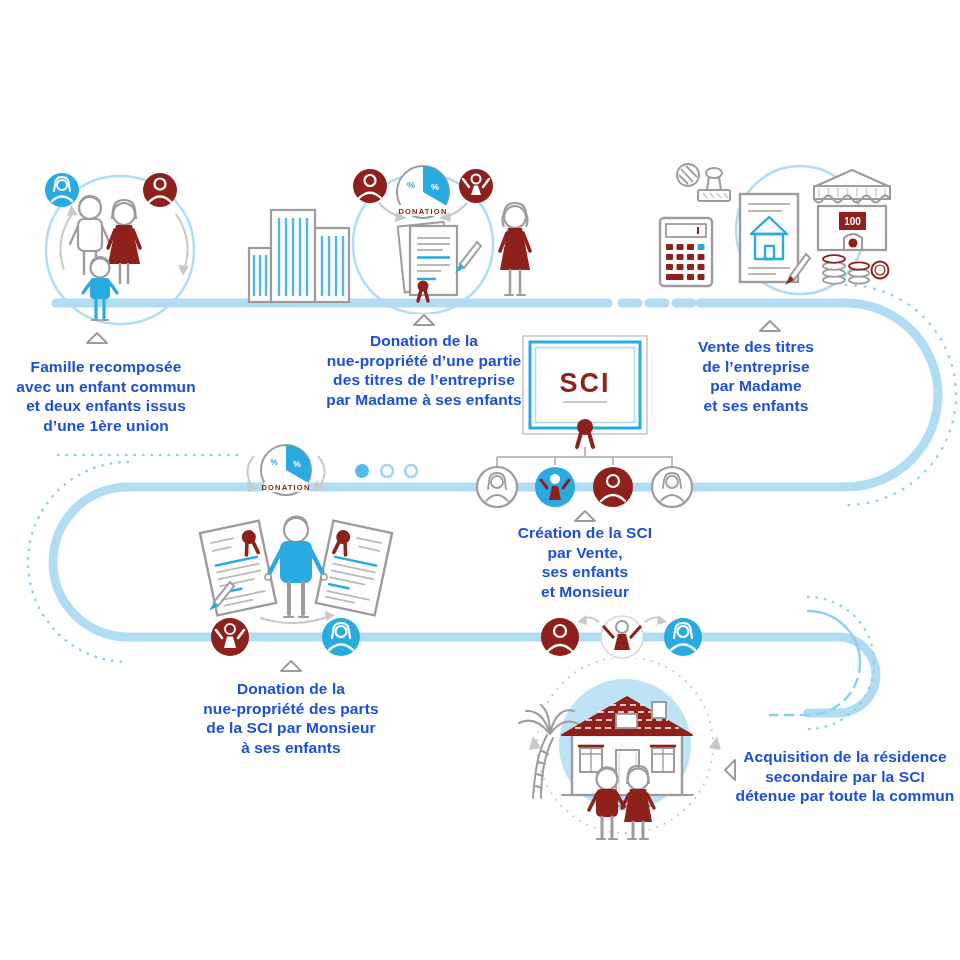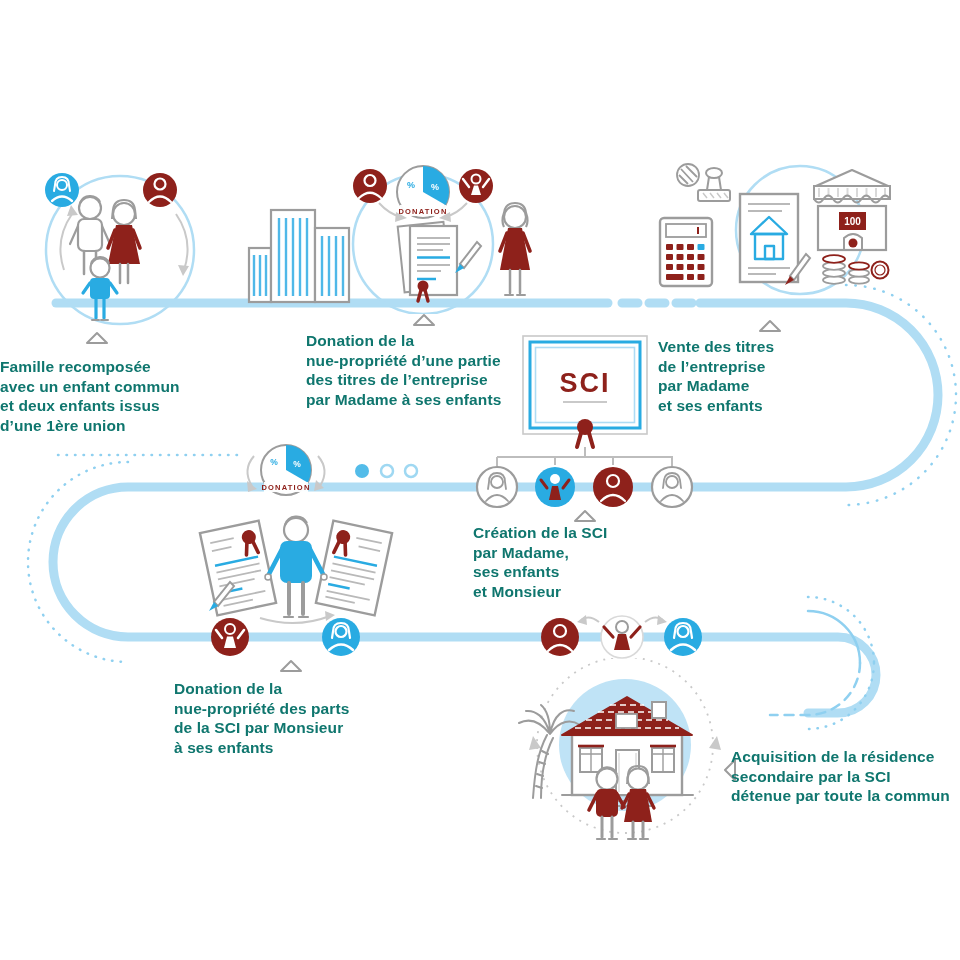--- a/index.html
+++ b/index.html
@@ -1,22 +1,22 @@
 <!DOCTYPE html>
 <html><head>
 <meta charset="utf-8">
 <style>
   *{margin:0;padding:0;box-sizing:border-box}
   html,body{background:#fff}
   body{font-family:"Liberation Sans",sans-serif}
   #canvas{position:relative;width:960px;height:960px;background:#fff;overflow:hidden}
   .abs{position:absolute}
   .step-label{
-    font-weight:700;font-size:15.5px;line-height:1.27;color:#0f766e;
-    white-space:pre-line;letter-spacing:.1px;
+    font-weight:700;font-size:15.5px;line-height:1.27;color:#1d4ed8;
+    text-align:center;white-space:pre-line;letter-spacing:.1px;
     font-family:"Liberation Sans",sans-serif;
   }
   svg text{font-family:"Liberation Sans",sans-serif}
 </style>
 </head>
 <body>
 
 <div id="canvas">
 
   <svg class="abs" style="left:0;top:0" width="960" height="960" viewBox="0 0 960 960">
@@ -430,26 +430,26 @@
     </svg>
 
   <div class="abs step-label" style="left:0px;top:357px;width:212px">Famille recomposée
 avec un enfant commun
 et deux enfants issus
 d’une 1ère union</div>
   <div class="abs step-label" style="left:306px;top:331px;width:236px">Donation de la
 nue-propriété d’une partie
 des titres de l’entreprise
 par Madame à ses enfants</div>
-  <div class="abs step-label" style="left:658px;top:337px;width:224px">Vente des titres
+  <div class="abs step-label" style="left:644px;top:337px;width:224px">Vente des titres
 de l’entreprise
 par Madame
 et ses enfants</div>
   <div class="abs step-label" style="left:473px;top:523px;width:224px">Création de la SCI
-par Madame,
+par Vente,
 ses enfants
 et Monsieur</div>
   <div class="abs step-label" style="left:174px;top:679px;width:234px">Donation de la
 nue-propriété des parts
 de la SCI par Monsieur
 à ses enfants</div>
   <div class="abs step-label" style="left:731px;top:747px;width:228px">Acquisition de la résidence
 secondaire par la SCI
 détenue par toute la commun</div>
 

